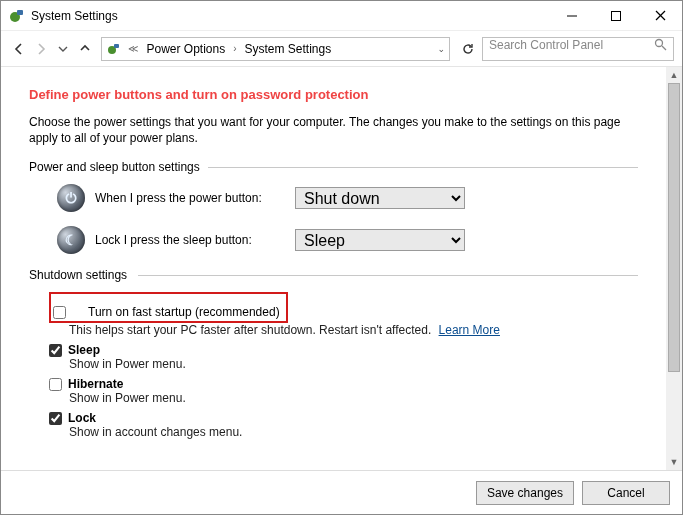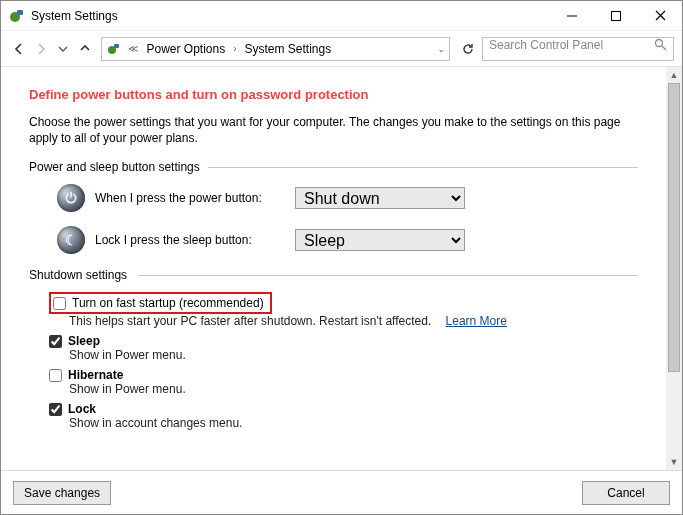--- a/index.html
+++ b/index.html
@@ -127,31 +127,31 @@
   }
   .opt {
     margin: 4px 0 6px 20px;
   }
   .opt .head { display:flex; align-items:center; gap:6px; }
   .opt .head .lbl { font-weight:700; }
   .opt .desc { margin-left: 20px; color:#222; }
   input[type="checkbox"] {
     width:13px;height:13px; margin:0; accent-color:#333;
   }
-  .learn { color:#0b4d8f; text-decoration:underline; margin-left:11px;}
+  .learn { color:#0b4d8f; text-decoration:underline; margin-left:4px;}
   .highlight {
     border: 2px solid #d21a1a;
-    padding: 2px 6px 2px 2px;
-    display:inline-flex; align-items:center; gap:6px;
+    padding: 11px 6px 2px 2px;
+    display:inline-flex; align-items:center; gap:22px;
   }
   
   .footer {
     border-top:1px solid #ddd;
     height: 44px;
-    display:flex; align-items:center; justify-content:space-between;
+    display:flex; align-items:center; justify-content:flex-end;
     padding: 11px 12px; gap:8px;
   }
   button.btn {
     min-width:88px; height:24px;
     border:1px solid #999; background:#e9e9e9;
     font-family:inherit; font-size:12px; padding:0 10px;
   }
 </style>
 </head>
 <body>

